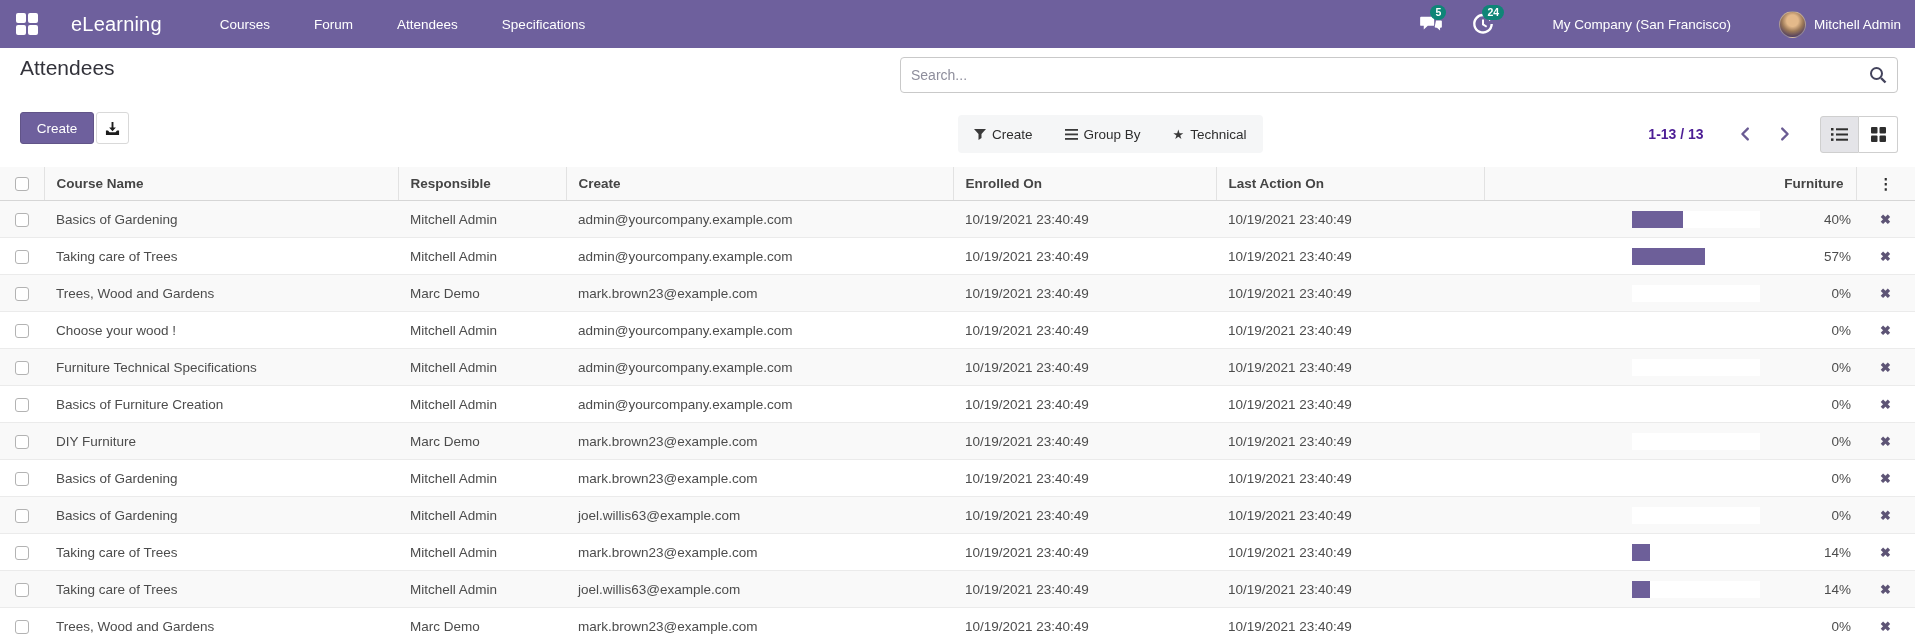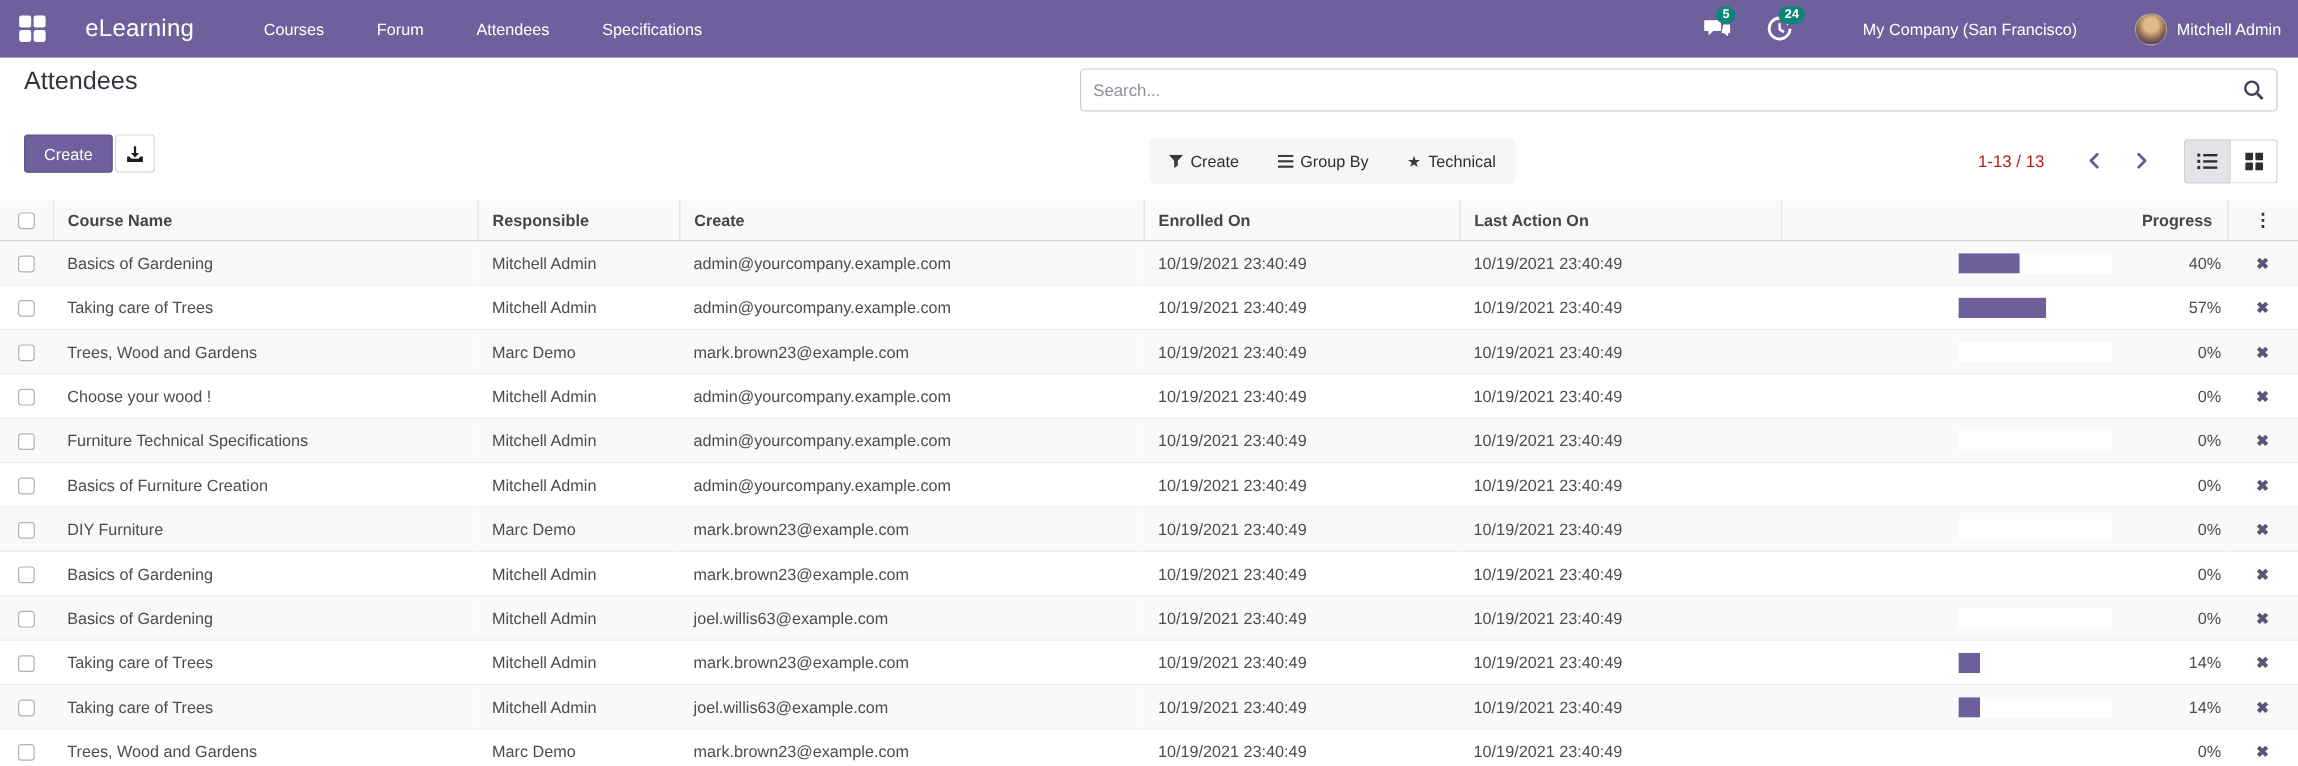--- a/index.html
+++ b/index.html
@@ -37,21 +37,21 @@
                 display:flex; align-items:center; justify-content:center; }
   .searchbox { position:absolute; left:900px; top:57px; width:998px; height:36px; }
   .searchbox input { width:100%; height:100%; border:1px solid #c9c9c9; border-radius:4px;
                      padding:0 36px 0 10px; font-size:14px; font-family:inherit; color:#000000; outline:none; }
   .searchbox input::placeholder { color:#8e8e9c; }
   .search-ico { position:absolute; right:10px; top:8px; }
   .filterbar { position:absolute; left:958px; top:115px; height:38px; background:#f5f6f7;
                border-radius:4px; display:flex; align-items:center; font-size:13.5px; color:#2e2e2e; }
   .filterbar .fitem { display:flex; align-items:center; gap:6px; padding:0 16px; height:100%; cursor:pointer; }
   .pager-text { position:absolute; left:1630px; top:115px; height:38px; line-height:38px;
-                width:92px; text-align:center; font-size:14px; color:#b91c1c; }
+                width:92px; text-align:center; font-size:14px; color:#4c1d95;font-weight:bold; }
   .pg-btn { position:absolute; top:115px; width:36px; height:38px; display:flex;
             align-items:center; justify-content:center; background:transparent; border:none; }
   .pg-prev { left:1728px; } .pg-next { left:1766px; }
   .switcher { position:absolute; left:1820px; top:116px; height:37px; display:flex; }
   .sw-btn { width:39px; height:37px; display:flex; align-items:center; justify-content:center;
             background:#fff; border:1px solid #cfcfcf; }
   .sw-btn.active { background:#e4e4e8; }
   .sw-btn:first-child { border-radius:3px 0 0 3px; }
   .sw-btn:last-child { border-radius:0 3px 3px 0; border-left:none; }
 
@@ -206,21 +206,21 @@
           <col class="c8">
         </colgroup>
       <thead>
         <tr>
           <th class="thc"><span class="cb"></span></th>
           <th>Course Name</th>
           <th>Responsible</th>
           <th>Create</th>
           <th>Enrolled On</th>
           <th>Last Action On</th>
-          <th class="thp">Progress</th>
+          <th class="thp">Furniture</th>
           <th class="thx"><span class="dots">⋮</span></th>
         </tr>
       </thead>
       <tbody>
           <tr>
             <td class="tdc"><span class="cb"></span></td>
             <td>Basics of Gardening</td>
             <td>Mitchell Admin</td>
             <td>admin@yourcompany.example.com</td>
             <td>10/19/2021 23:40:49</td>

